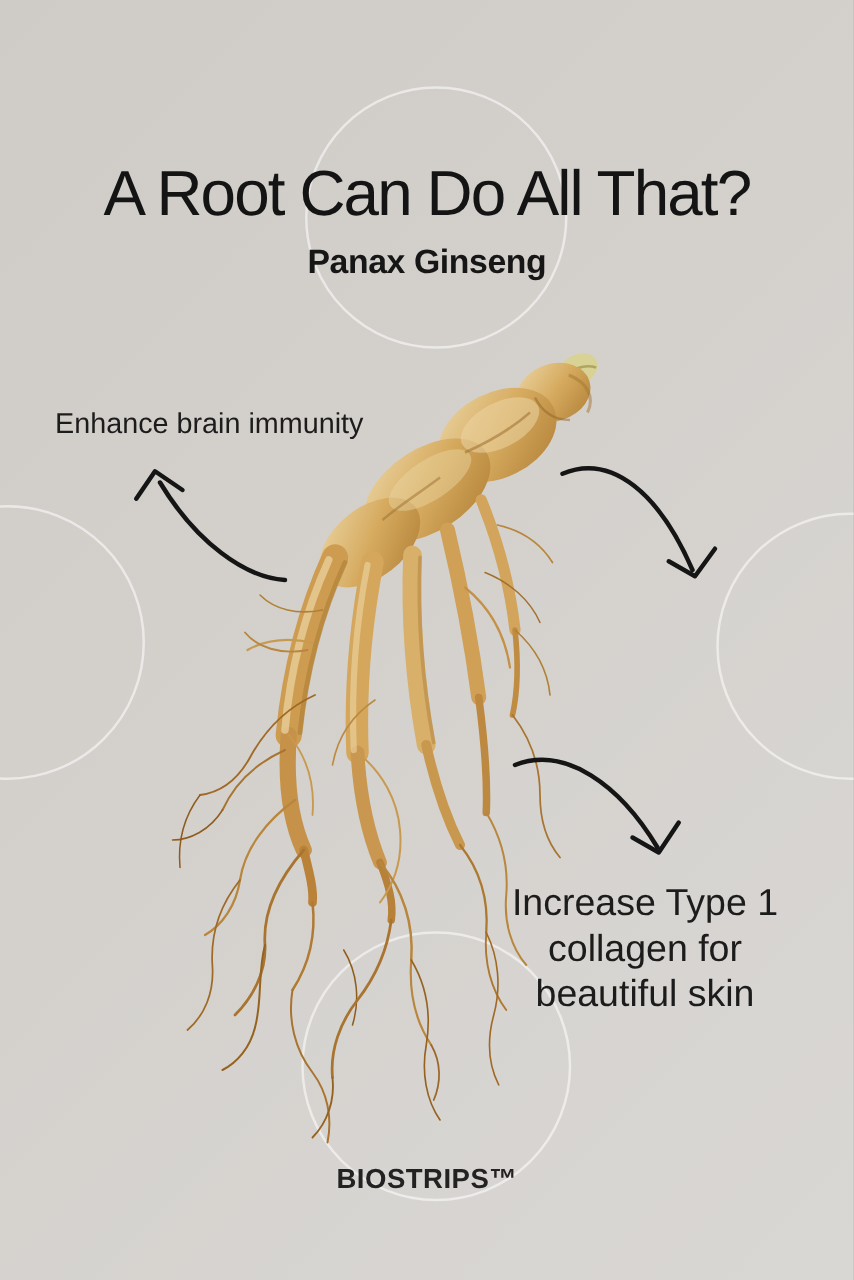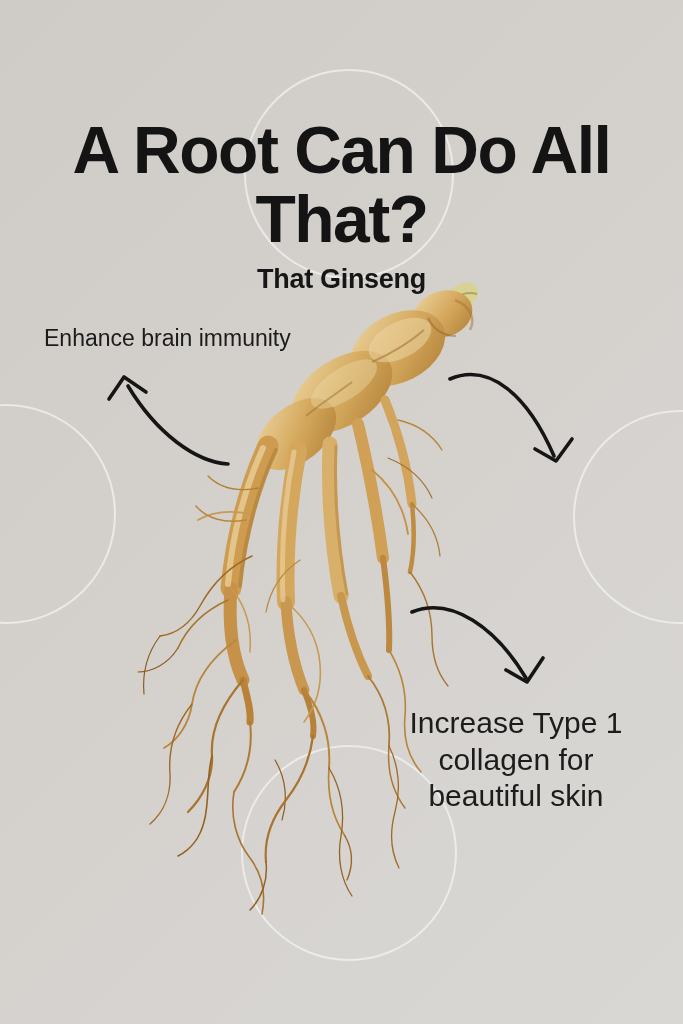--- a/index.html
+++ b/index.html
@@ -17,21 +17,21 @@
     border:2px solid rgba(255,255,255,0.55);
     border-radius:50%;
   }
   .circle-top{left:244px;top:69px;width:206px;height:206px;}
   .circle-left{left:-104px;top:404px;width:216px;height:216px;}
   .circle-right{left:573px;top:410px;width:210px;height:210px;}
   .circle-bottom{left:241px;top:745px;width:212px;height:212px;}
 
   .header{position:absolute;top:116px;left:0;right:0;text-align:center;z-index:4;}
   .title{
-    margin:0;font-size:66px;font-weight:700;letter-spacing:-1.5px;
+    margin:12px;font-size:51px;font-weight:400;letter-spacing:-1.5px;
     color:#141414;line-height:1.05;
   }
   .subtitle{
     margin:9px 0 0;font-size:27px;font-weight:700;color:#161616;letter-spacing:-0.3px;
   }
 
   .benefit{position:absolute;font-size:23px;font-weight:400;color:#1c1c1c;z-index:4;line-height:1.22;}
   .benefit-brain{left:44px;top:324px;}
   .benefit-immunity{left:444px;top:483px;}
   .benefit-collagen{left:378px;top:705px;width:276px;text-align:center;font-size:30px;}
@@ -153,20 +153,21 @@
       </g>
       <g>
         <path d="M 412 612 C 452 596 496 628 526 678"></path>
         <polyline points="506,670 527,682 543,658"></polyline>
       </g>
     </g>
   </svg>
 
   <div class="header">
     <h1 class="title">A Root Can Do All That?</h1>
-    <h2 class="subtitle">That Ginseng</h2>
+    <h2 class="subtitle">Panax Ginseng</h2>
   </div>
 
   <div class="benefit benefit-brain">Enhance brain immunity</div>
   <div class="benefit benefit-collagen">Increase Type 1 collagen for beautiful skin</div>
 
+  <div class="brand">BIOSTRIPS™</div>
 
 </div>
 
 </body></html>

